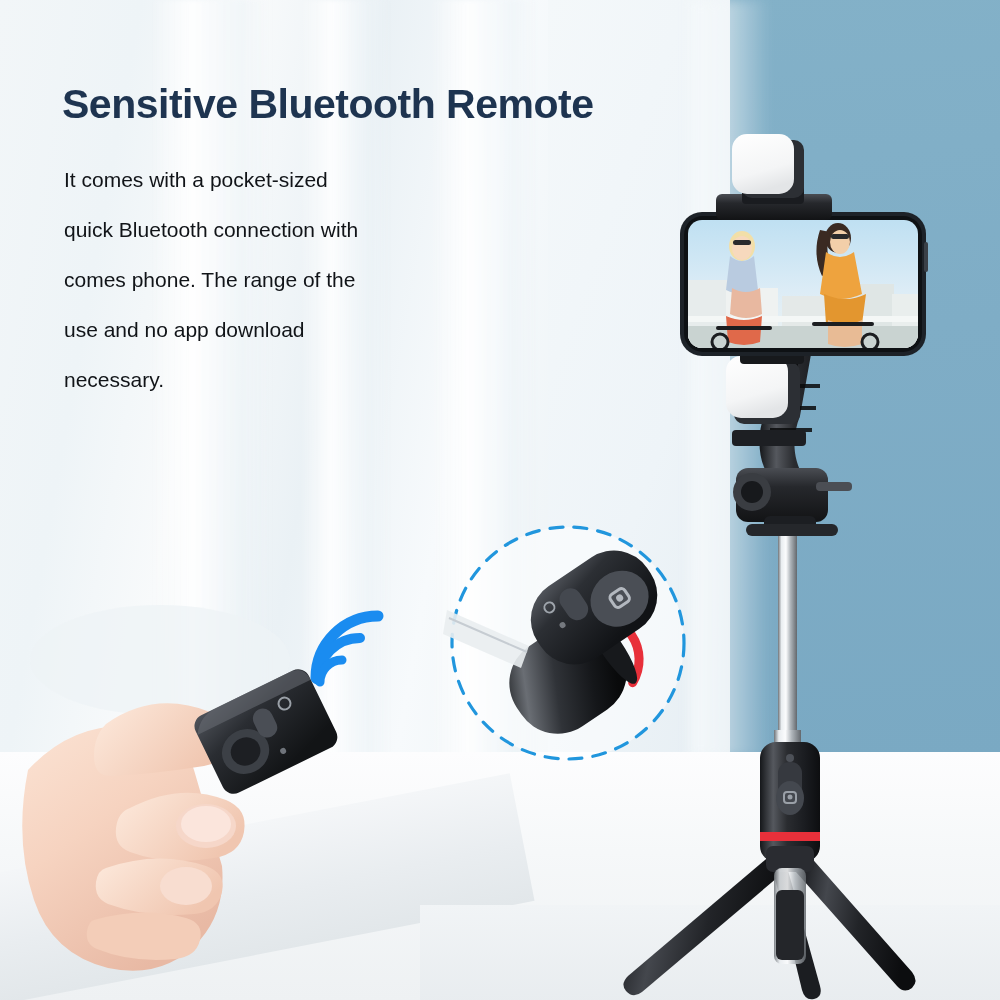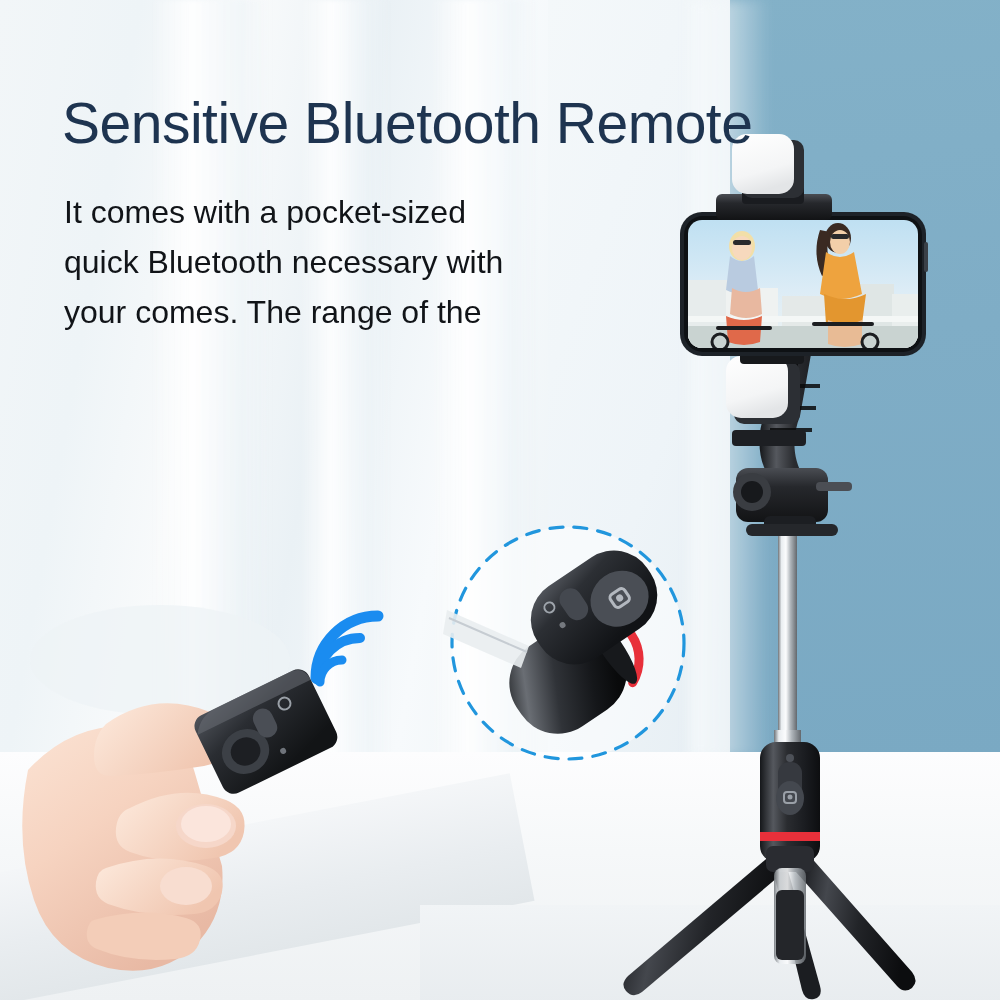--- a/index.html
+++ b/index.html
@@ -76,35 +76,34 @@
     height: 100px;
     background: linear-gradient(180deg, #f1f4f6 0%, #e8ecef 100%);
   }
 
   
   .title {
     position: absolute;
     left: 62px;
     top: 56px;
     width: 900px;
-    font-size: 57px;
-    font-weight: 400;
+    font-size: 41px;
+    font-weight: 700;
     letter-spacing: -0.5px;
     line-height: 1.05;
     white-space: nowrap;
   }
   .body-copy {
     position: absolute;
     left: 64px;
     top: 155px;
     width: 540px;
-    font-size: 32px;
+    font-size: 21px;
     line-height: 50px;
     color: #111418;
-    margin-top: 32px;
   }
 
   
   .waves { position: absolute; left: 300px; top: 600px; }
 
   
   .hand-wrap { position: absolute; left: 10px; top: 620px; }
 
   
   .inset-circle { position: absolute; left: 443px; top: 518px; }
@@ -370,17 +369,19 @@
         <circle cx="288" cy="98" r="6" fill="none" stroke="#9aa0a7" stroke-width="2"></circle>
         <circle cx="266" cy="140" r="3" fill="#6f747b"></circle>
       </g>
     </svg>
   </div>
 
   <h1 class="title" style="color:#1e3450">Sensitive Bluetooth Remote</h1>
 
   <div class="body-copy">
     <div>It comes with a pocket-sized</div>
-    <div>quick Bluetooth necessary with</div>
-    <div>your comes. The range of the</div>
+    <div>quick Bluetooth connection with</div>
+    <div>comes phone. The range of the</div>
+    <div>use and no app download</div>
+    <div>necessary.</div>
   </div>
 
 </div>
 
 </body></html>

